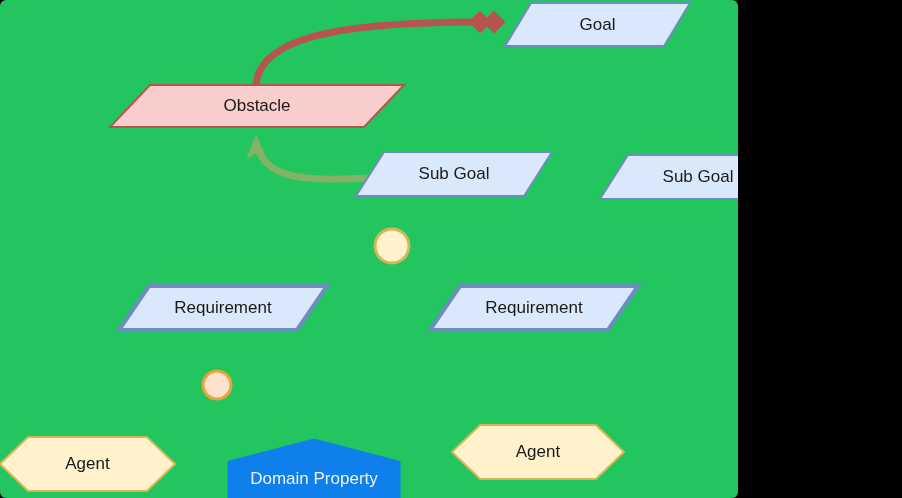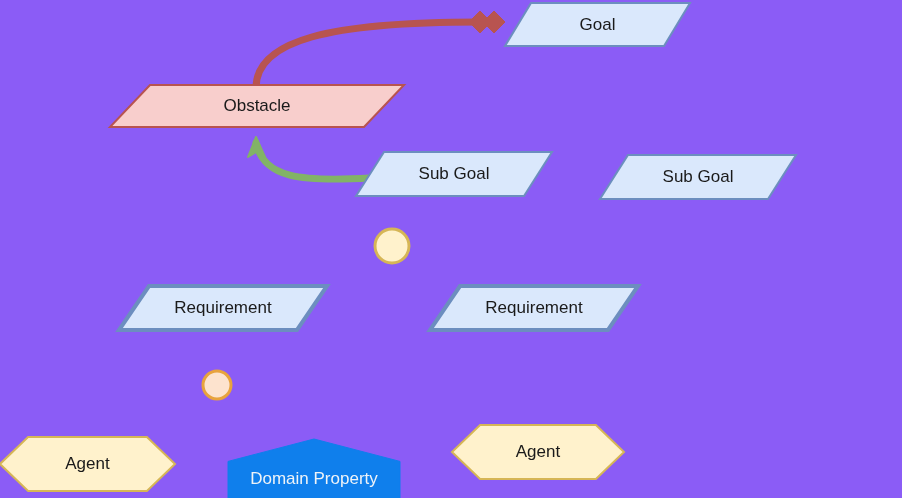--- a/index.html
+++ b/index.html
@@ -35,21 +35,21 @@
     font-size: 17px;
     fill: #eef3f8;
     text-anchor: middle;
     dominant-baseline: middle;
     pointer-events: none;
   }
 </style>
 </head>
 <body>
 
-<div id="canvas" style="width: 902px; height: 498px; background: #8b5cf6;">
+<div id="canvas" style="width: 738px; height: 498px; background: #22c55e; border-radius: 6px;">
   <svg id="diagram-svg" viewBox="0 0 902 498">
     <g id="links-layer">
         <g>
           <path d="M 256 88 C 256 40 330 22 480 22" fill="none" stroke="#b85450" stroke-width="7" stroke-linecap="round"></path>
           <path d="M 480 11 L 491 22 L 480 33 L 469 22 Z" fill="#b85450" stroke="#b85450" stroke-width="1"></path>
           <path d="M 494 11 L 505 22 L 494 33 L 483 22 Z" fill="#b85450" stroke="#b85450" stroke-width="1"></path>
         </g>
         <g>
           <path d="M 370 178 C 300 182 264 178 256 143" fill="none" stroke="#82b366" stroke-width="7" stroke-linecap="round"></path>
           <path d="M 256 137 L 248 157 L 256 152 L 265 157 Z" fill="#82b366" stroke="#82b366" stroke-width="2" stroke-linejoin="round"></path>

